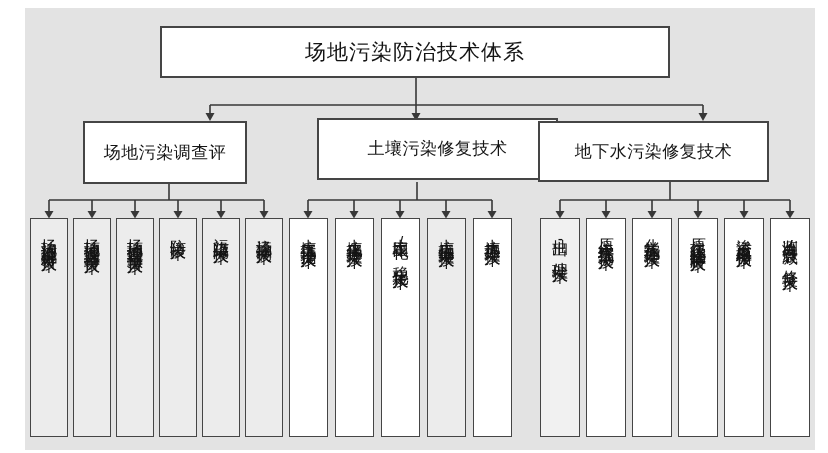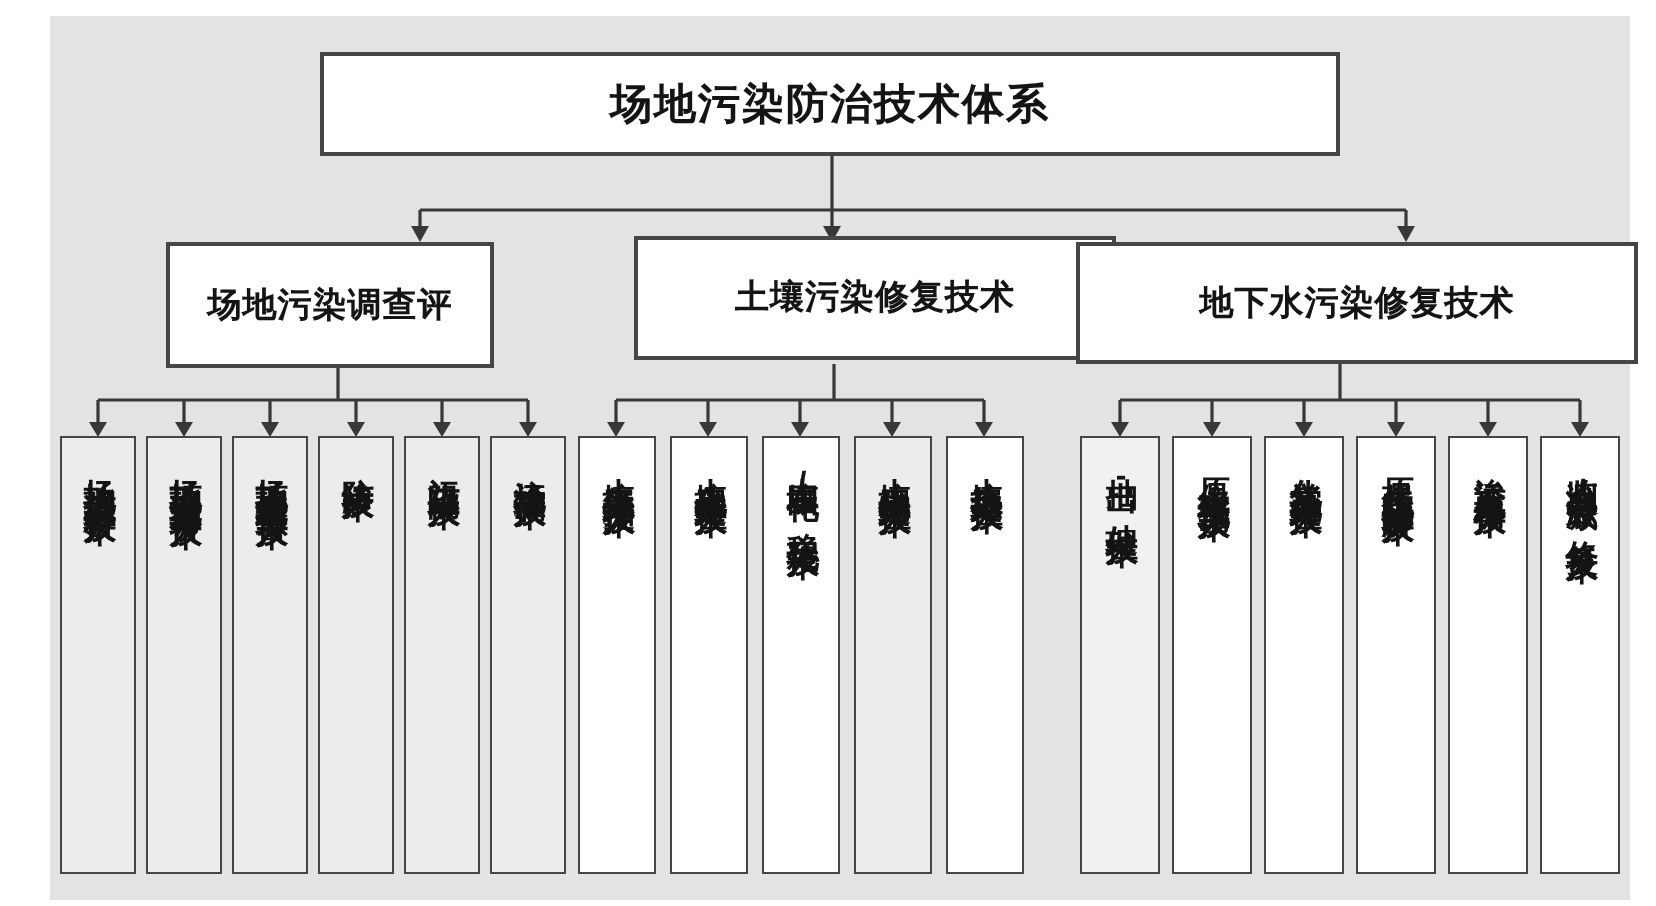--- a/index.html
+++ b/index.html
@@ -11,26 +11,26 @@
     --c-line:#383838;
     --c-text:#141414;
   }
   html,body{margin:0;padding:0;background:#ffffff;}
   body{font-family:"Liberation Sans","DejaVu Sans",sans-serif;}
   .canvas{position:relative;width:828px;height:453px;background:#ffffff;overflow:hidden;}
   .panel{position:absolute;left:25px;top:8px;width:790px;height:442px;background:var(--c-background);}
   .connectors{position:absolute;left:0;top:0;width:828px;height:453px;pointer-events:none;}
   .box{position:absolute;box-sizing:border-box;background:var(--c-box_fill);border:2px solid var(--c-border);
        display:flex;flex-direction:column;align-items:center;justify-content:center;
-       color:var(--c-text);font-weight:bold;text-align:center;}
+       color:var(--c-text);font-weight:normal;text-align:center;}
   .root{left:160px;top:26px;width:510px;height:52px;font-size:21px;letter-spacing:1px;}
   .branch{font-size:17px;letter-spacing:0.5px;line-height:24px;}
   .b1{left:83px;top:121px;width:164px;height:63px;}
   .b2{left:317px;top:118px;width:241px;height:62px;justify-content:center;}
-  .b3{left:538px;top:121px;width:281px;height:61px;}
+  .b3{left:538px;top:121px;width:231px;height:61px;}
   .leaf{top:218px;height:219px;border-width:1.5px;justify-content:flex-start;padding-top:7px;
         font-size:16px;}
   .vtext{writing-mode:vertical-rl;text-orientation:upright;letter-spacing:2px;line-height:1;}
   
   .g1{width:38px;background:var(--c-leaf_fill_gray);}
   .g1.l1{left:30px}.g1.l2{left:73px}.g1.l3{left:116px}.g1.l4{left:159px}.g1.l5{left:202px}.g1.l6{left:245px}
   
   .g2{width:39px;}
   .g2.l1{left:289px}.g2.l2{left:335px}.g2.l3{left:381px}.g2.l4{left:427px}.g2.l5{left:473px}
   .g2.l4{background:var(--c-leaf_fill_gray);}

